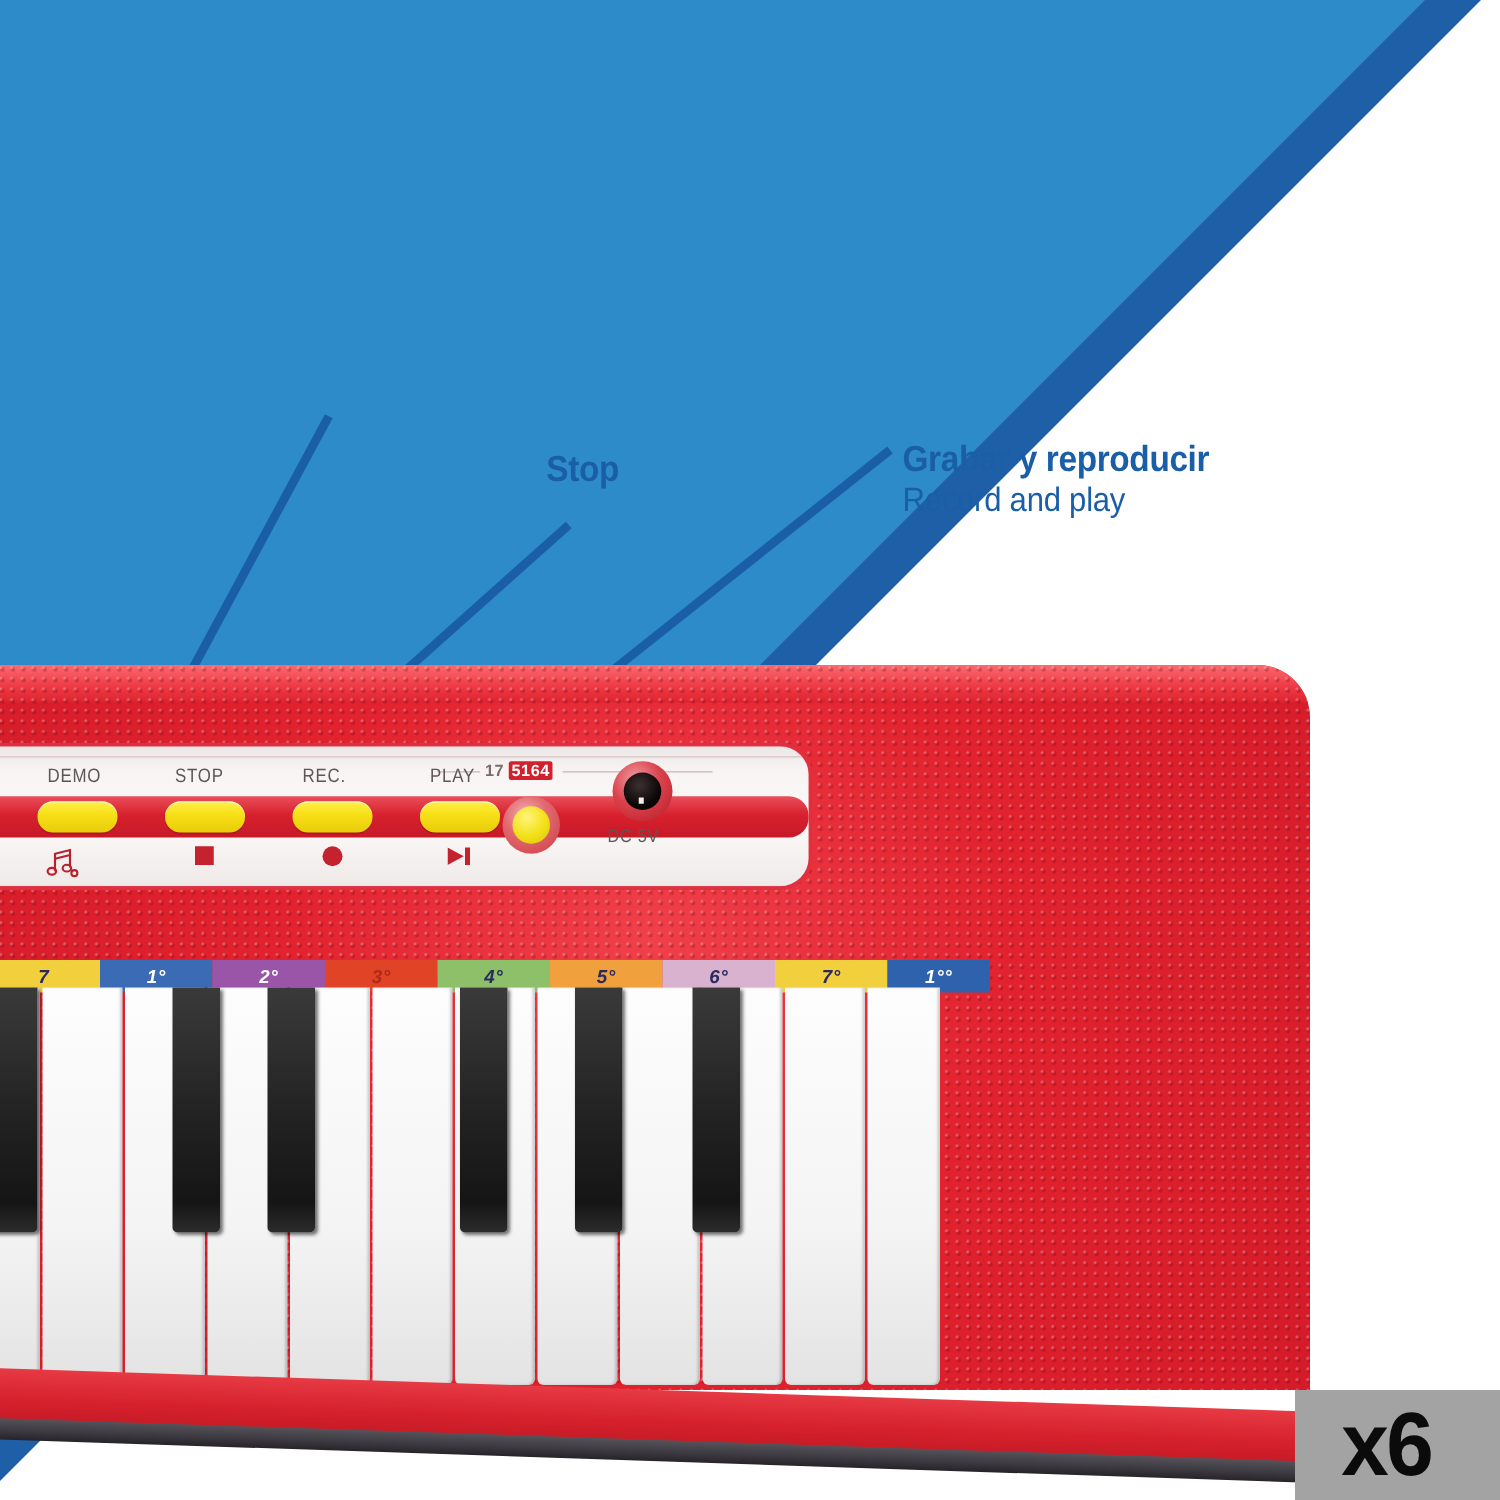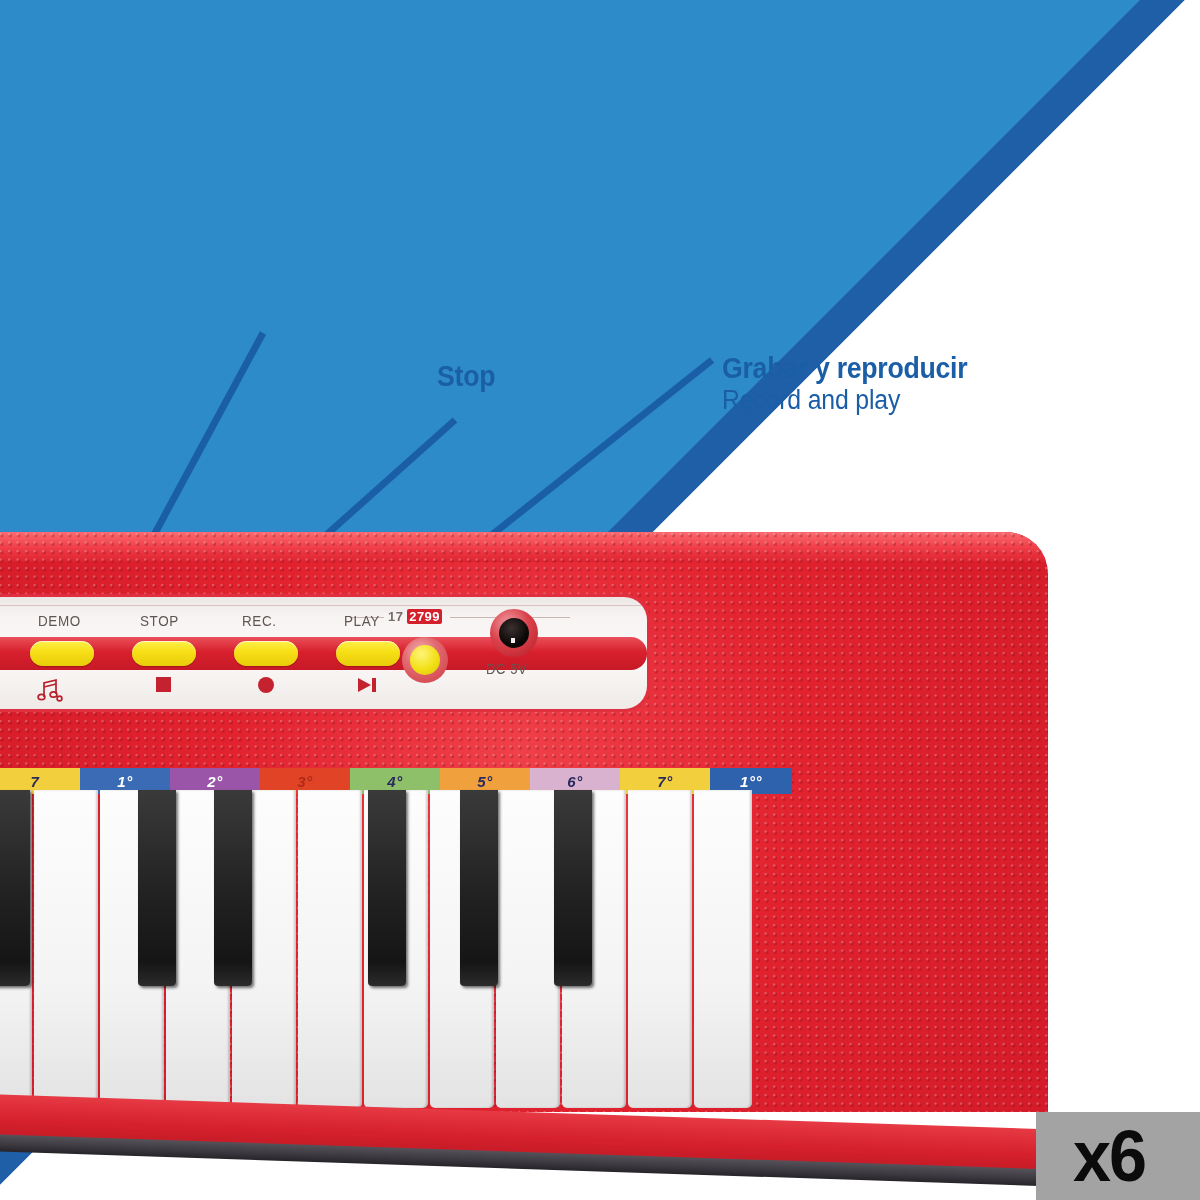--- a/index.html
+++ b/index.html
@@ -392,21 +392,21 @@
       <div class="kb-top-bevel"></div>
       <div class="kb-texture"></div>
 
       <div class="panel">
         <div class="panel-hairline"></div>
         <div class="panel-redband"></div>
 
         <div class="model-rule" style="left:400px; width:34px;"></div>
         <div class="model-no">
           <span>17</span>
-            <span class="hl">2799</span>
+            <span class="hl">5164</span>
         </div>
         <div class="model-rule" style="left:500px; width:120px;"></div>
 
         <div class="btn-label" style="left:88px;">DEMO</div>
         <div class="yellow-btn" style="left:80px;"></div>
         <svg class="glyph" style="left:86px;" width="28" height="26" viewBox="0 0 28 26">
           <path d="M8 20 L8 6 L20 3 L20 17" fill="none" stroke="#b8202c" stroke-width="1.7"></path>
           <path d="M8 10 L20 7" fill="none" stroke="#b8202c" stroke-width="1.7"></path>
           <ellipse cx="5.5" cy="20" rx="3.4" ry="2.7" fill="none" stroke="#b8202c" stroke-width="1.7"></ellipse>
           <ellipse cx="17.5" cy="17.5" rx="3.4" ry="2.7" fill="none" stroke="#b8202c" stroke-width="1.7"></ellipse>

